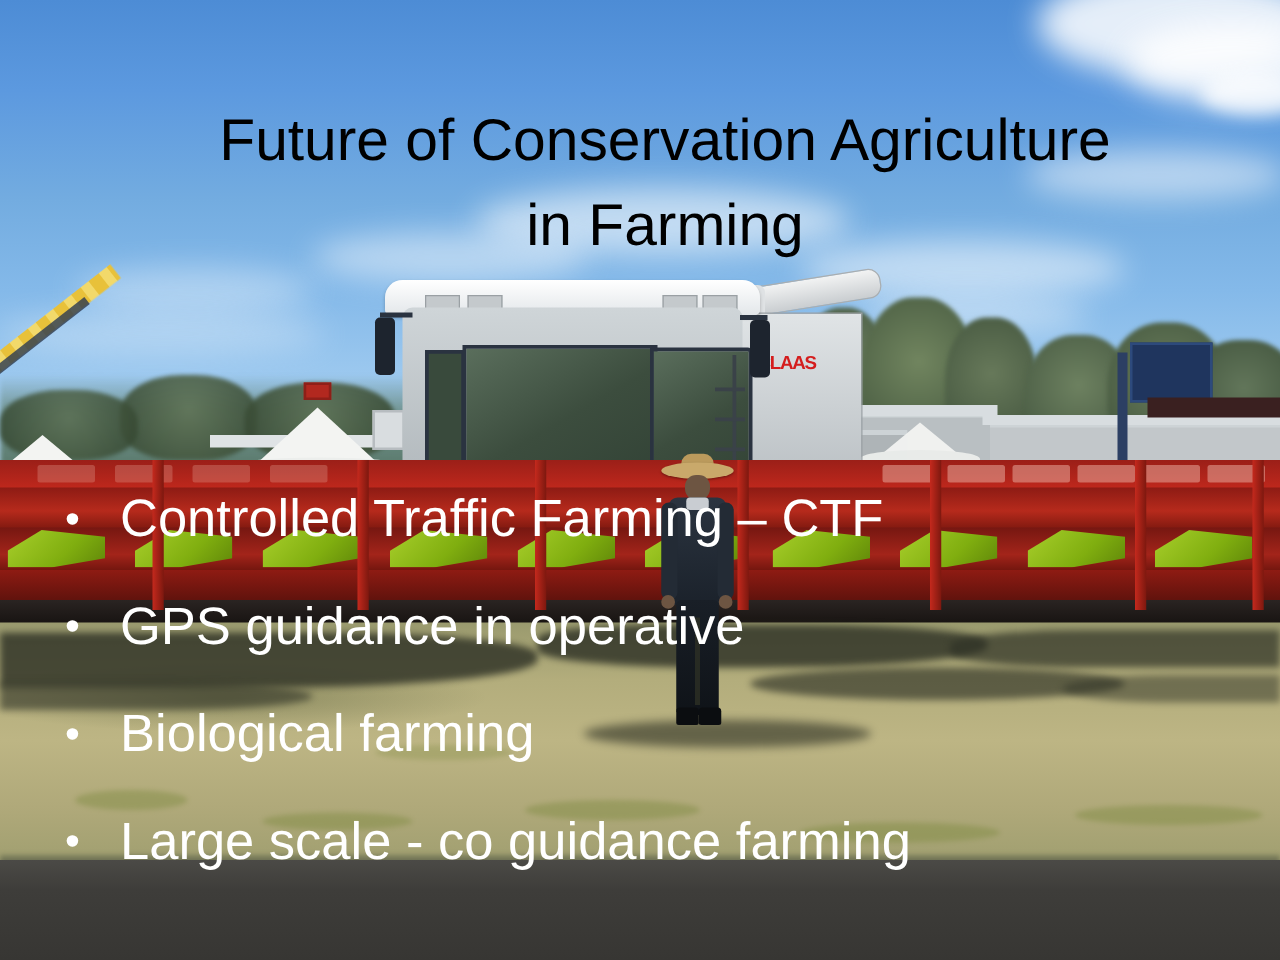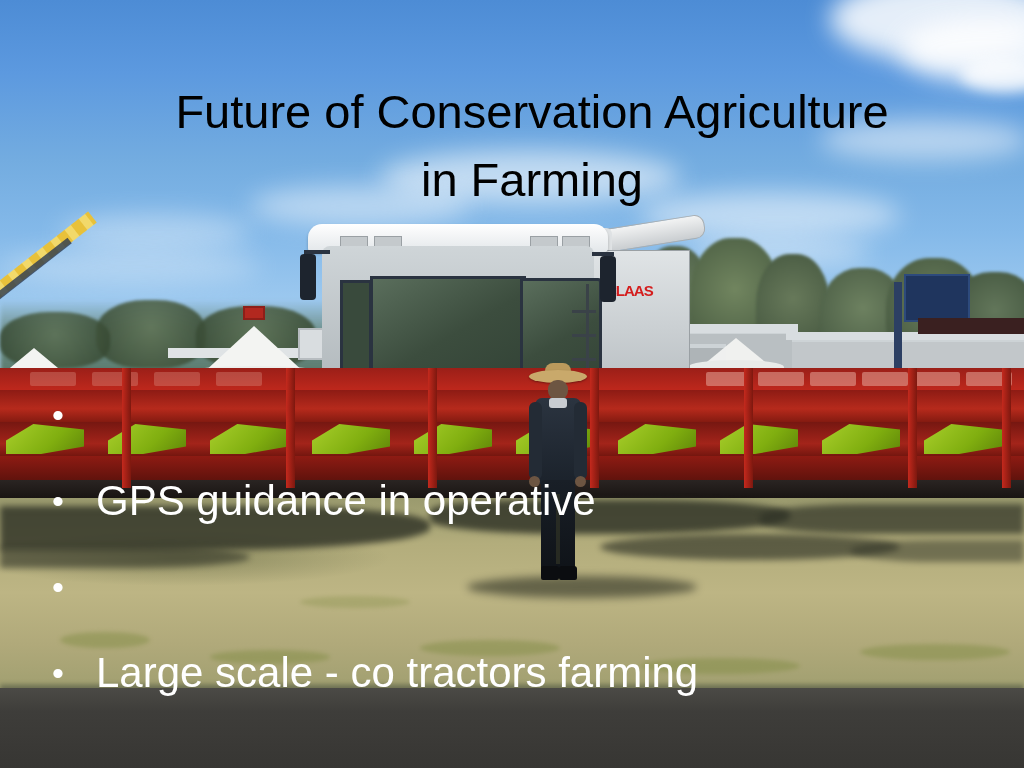--- a/index.html
+++ b/index.html
@@ -412,32 +412,34 @@
 
     <div id="title">
       <span class="tline">Future of Conservation Agriculture</span>
       <span class="tline">in Farming</span>
     </div>
 
     <div id="bullets">
 
       <div class="bullet-row">
         <span class="bullet-dot">•</span>
+        <span class="bullet-text">Controlled Traffic Farming – CTF</span>
       </div>
 
       <div class="bullet-row">
         <span class="bullet-dot">•</span>
         <span class="bullet-text">GPS guidance in operative</span>
       </div>
 
       <div class="bullet-row">
         <span class="bullet-dot">•</span>
+        <span class="bullet-text">Biological farming</span>
       </div>
 
       <div class="bullet-row">
         <span class="bullet-dot">•</span>
-        <span class="bullet-text">Large scale - co tractors farming</span>
+        <span class="bullet-text">Large scale - co guidance farming</span>
       </div>
 
     </div>
   </div>
 
 </div>
 
 </body></html>

